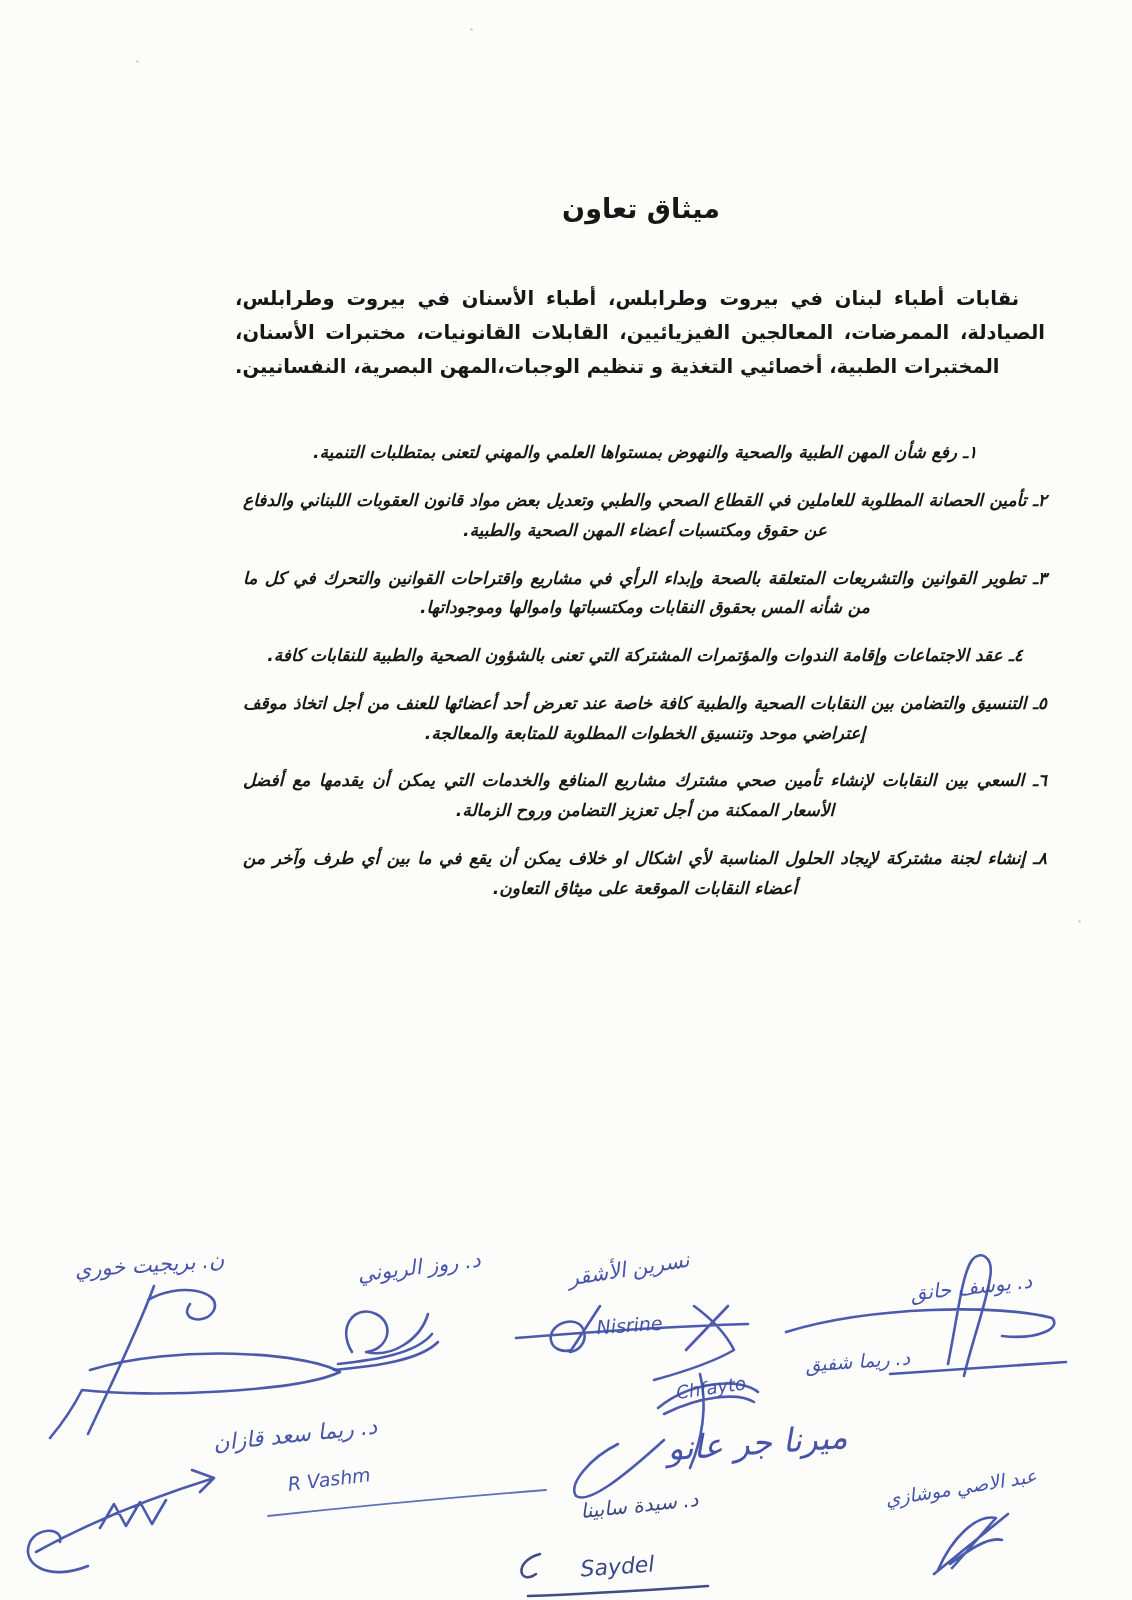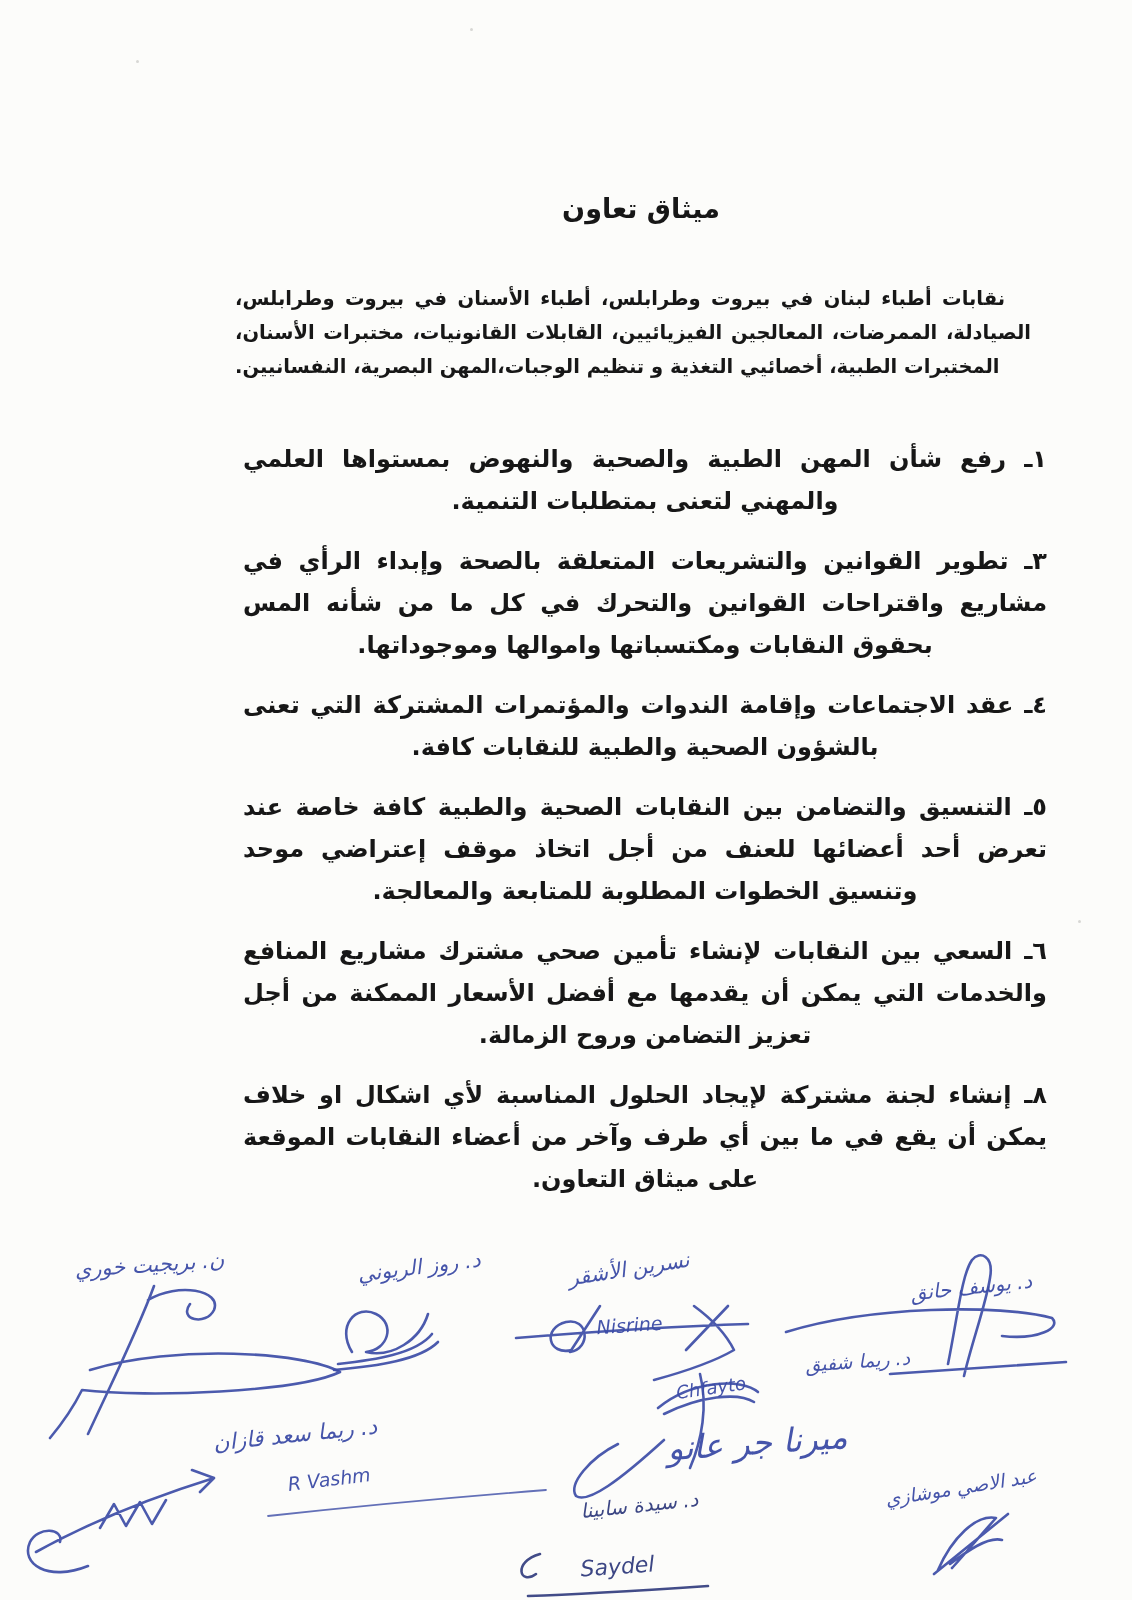--- a/index.html
+++ b/index.html
@@ -28,28 +28,29 @@
     line-height: 1.7;
     margin: 0 0 50px 0;
     letter-spacing: 0.2px;
   }
   .intro {
     font-size: 19.5px;
     line-height: 1.75;
     text-align: justify;
     text-align-last: left;
     text-indent: 26px;
-    margin: 0 16px 54px 0;
+    margin: 0 2px 54px 0;
   }
   .clause {
-    font-size: 24px;
+    font-size: 17px;
     line-height: 1.75;
     text-align: justify;
     text-align-last: center;
     margin: 0 0 18px 8px;
+    font-style: italic;
   }
   .sig-layer {
     position: absolute;
     top: 1222px; left: 0;
     width: 1132px; height: 378px;
   }
   .sig-stroke {
     fill: none;
     stroke: var(--ink, #3c4ca6);
     stroke-width: 2.6;
@@ -86,20 +87,21 @@
   <div class="content" dir="rtl" lang="ar">
 
     <div class="title">
       <div>ميثاق تعاون</div>
     </div>
 
     <p class="intro">نقابات أطباء لبنان في بيروت وطرابلس، أطباء الأسنان في بيروت وطرابلس، الصيادلة، الممرضات، المعالجين الفيزيائيين، القابلات القانونيات، مختبرات الأسنان، المختبرات الطبية، أخصائيي التغذية و تنظيم الوجبات،المهن البصرية، النفسانيين.</p>
 
     <p class="clause"><span>١ـ</span> <span>رفع شأن المهن الطبية والصحية والنهوض بمستواها العلمي والمهني لتعنى بمتطلبات التنمية.</span></p>
 
+    <p class="clause"><span>٢ـ</span> <span>تأمين الحصانة المطلوبة للعاملين في القطاع الصحي والطبي وتعديل بعض مواد قانون العقوبات اللبناني والدفاع عن حقوق ومكتسبات أعضاء المهن الصحية والطبية.</span></p>
 
     <p class="clause"><span>٣ـ</span> <span>تطوير القوانين والتشريعات المتعلقة بالصحة وإبداء الرأي في مشاريع واقتراحات القوانين والتحرك في كل ما من شأنه المس بحقوق النقابات ومكتسباتها واموالها وموجوداتها.</span></p>
 
     <p class="clause"><span>٤ـ</span> <span>عقد الاجتماعات وإقامة الندوات والمؤتمرات المشتركة التي تعنى بالشؤون الصحية والطبية للنقابات كافة.</span></p>
 
     <p class="clause"><span>٥ـ</span> <span>التنسيق والتضامن بين النقابات الصحية والطبية كافة خاصة عند تعرض أحد أعضائها للعنف من أجل اتخاذ موقف إعتراضي موحد وتنسيق الخطوات المطلوبة للمتابعة والمعالجة.</span></p>
 
     <p class="clause"><span>٦ـ</span> <span>السعي بين النقابات لإنشاء تأمين صحي مشترك مشاريع المنافع والخدمات التي يمكن أن يقدمها مع أفضل الأسعار الممكنة من أجل تعزيز التضامن وروح الزمالة.</span></p>
 
 

